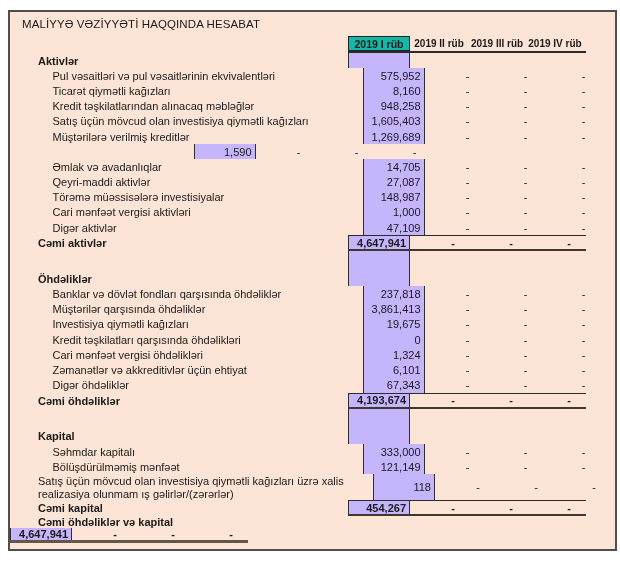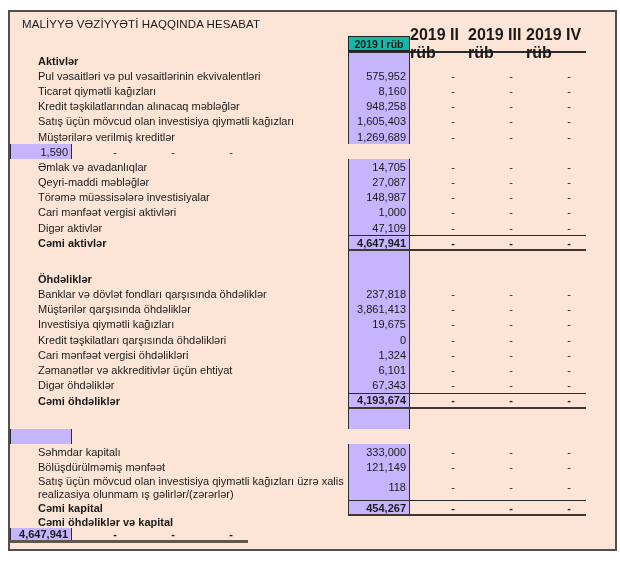--- a/index.html
+++ b/index.html
@@ -21,27 +21,27 @@
         background:#c4b5fd; border-left:1.5px solid #2e2e2e; border-right:1.5px solid #2e2e2e; }
   .c  { width:58px; display:flex; align-items:center; justify-content:flex-end;
         padding-right:13px; font-size:11px; }
   
   .header-row { margin-top:4px; height:17px; }
   .header-row .cols { border-bottom:2px solid #2b2b2b; }
   .h1 { width:62px; display:flex; align-items:center; justify-content:center;
         font-size:10.5px; font-weight:bold; background:#14b8a6;
         border:1.5px solid #222; }
   .h  { width:58px; display:flex; align-items:center; justify-content:center;
-        font-size:16px; font-weight:bold; }
+        font-size:10px; font-weight:bold; }
   
   .row-section { height:15.2px; }
   .row-section .lab { font-weight:bold; }
-  .row-item   { height:15.2px; }
+  .row-item   { height:15.2px;justify-content:center; }
   .row-gap    { height:20px; }
-  .row-double { height:26px; }
+  .row-double { height:26px;gap:25px; }
   .row-double .lab { line-height:12.5px; display:block; padding-top:1px; }
   .row-total  { height:16px; }
   .row-total .lab, .row-total .c1, .row-total .c { font-weight:bold; }
   .row-total .cols { border-top:1.5px solid #2b2b2b; border-bottom:2px solid #403830; }
   .row-grand  { height:19px;flex-direction:column; }
   .row-grand .lab, .row-grand .c1, .row-grand .c { font-weight:bold; }
   .row-grand .cols { border-bottom:3px solid #63564a; }
 </style>
 </head>
 <body>
@@ -126,21 +126,21 @@
         <div class="row row-item">
           <div class="lab">Əmlak və avadanlıqlar</div>
           <div class="cols">
             <div class="c1">14,705</div>
             <div class="c">-</div>
             <div class="c">-</div>
             <div class="c">-</div>
           </div>
         </div>
         <div class="row row-item">
-          <div class="lab">Qeyri-maddi məbləğlər</div>
+          <div class="lab">Qeyri-maddi aktivlər</div>
           <div class="cols">
             <div class="c1">27,087</div>
             <div class="c">-</div>
             <div class="c">-</div>
             <div class="c">-</div>
           </div>
         </div>
         <div class="row row-item">
           <div class="lab">Törəmə müəssisələrə investisiyalar</div>
           <div class="cols">
@@ -270,20 +270,21 @@
         <div class="row row-gap">
           <div class="lab"></div>
           <div class="cols">
             <div class="c1"></div>
             <div class="c"></div>
             <div class="c"></div>
             <div class="c"></div>
           </div>
         </div>
         <div class="row row-section">
+          <div class="lab">Kapital</div>
           <div class="cols">
             <div class="c1"></div>
             <div class="c"></div>
             <div class="c"></div>
             <div class="c"></div>
           </div>
         </div>
         <div class="row row-item">
           <div class="lab">Səhmdar kapitalı</div>
           <div class="cols">

